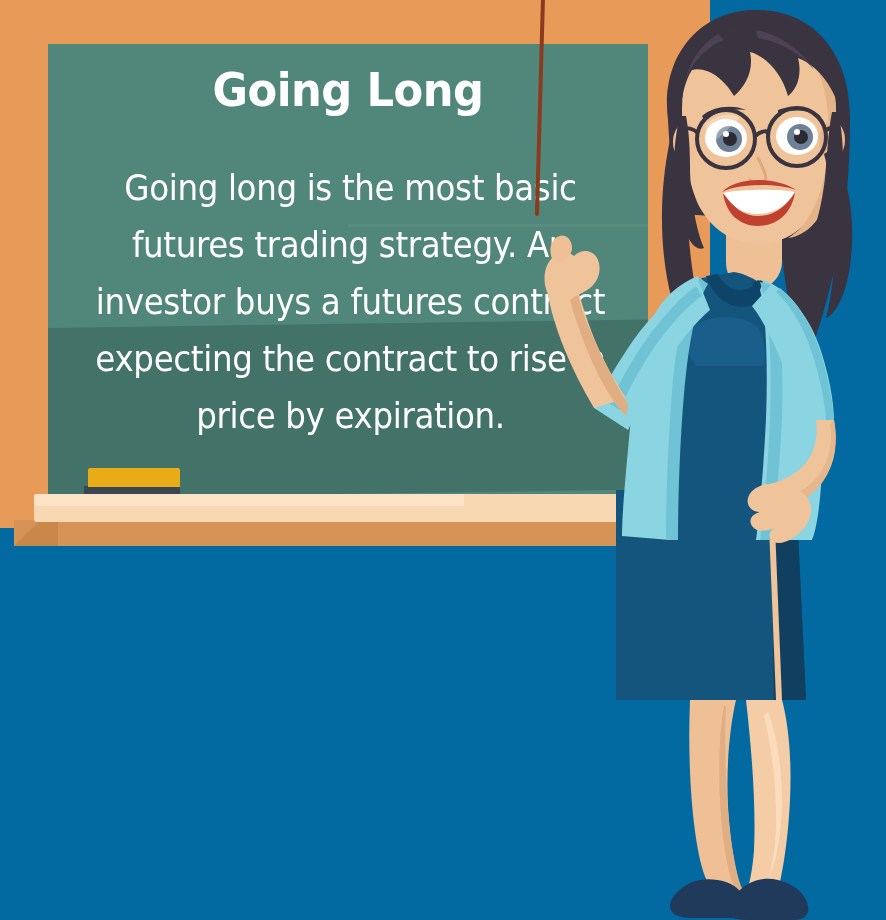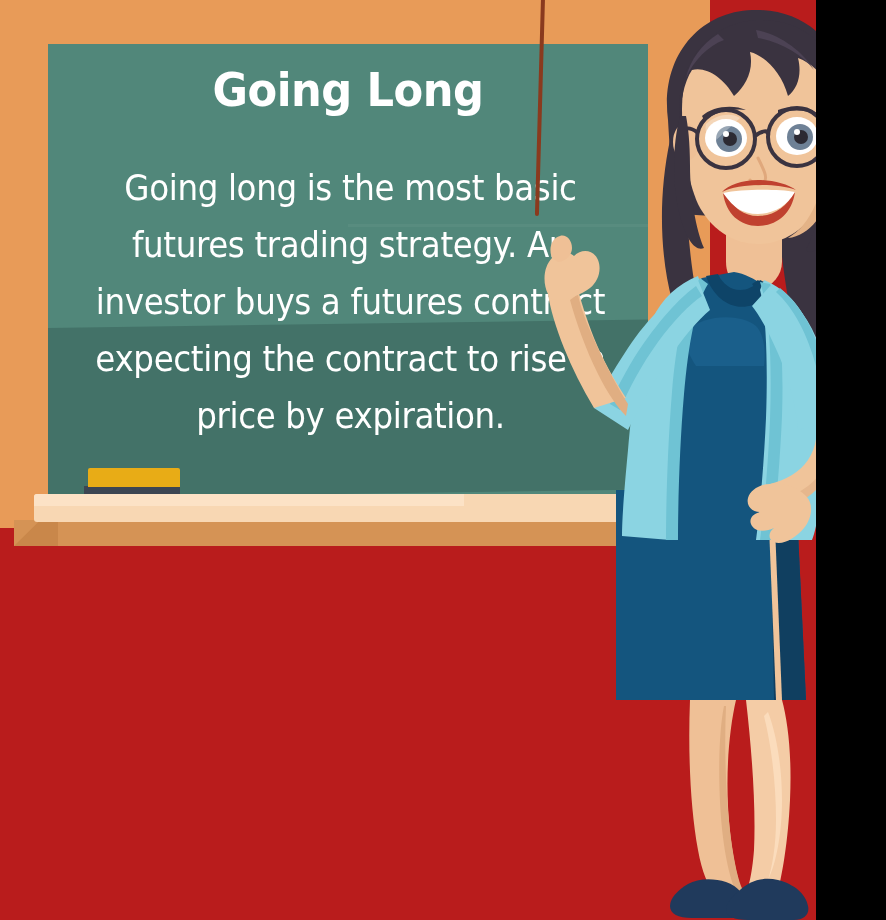--- a/index.html
+++ b/index.html
@@ -9,23 +9,23 @@
   }
   body {
     width: 886px;
     height: 920px;
     overflow: hidden;
     font-family: "Liberation Sans", sans-serif;
   }
 
   #scene {
     position: relative;
-    width: 816px;
+    width: 886px;
     height: 920px;
-    background: #b91c1c;
+    background: #0369a1;
     overflow: hidden;
   }
 
   
   #board-assembly {
     position: absolute;
     left: 0;
     top: 0;
     width: 720px;
     height: 548px;

